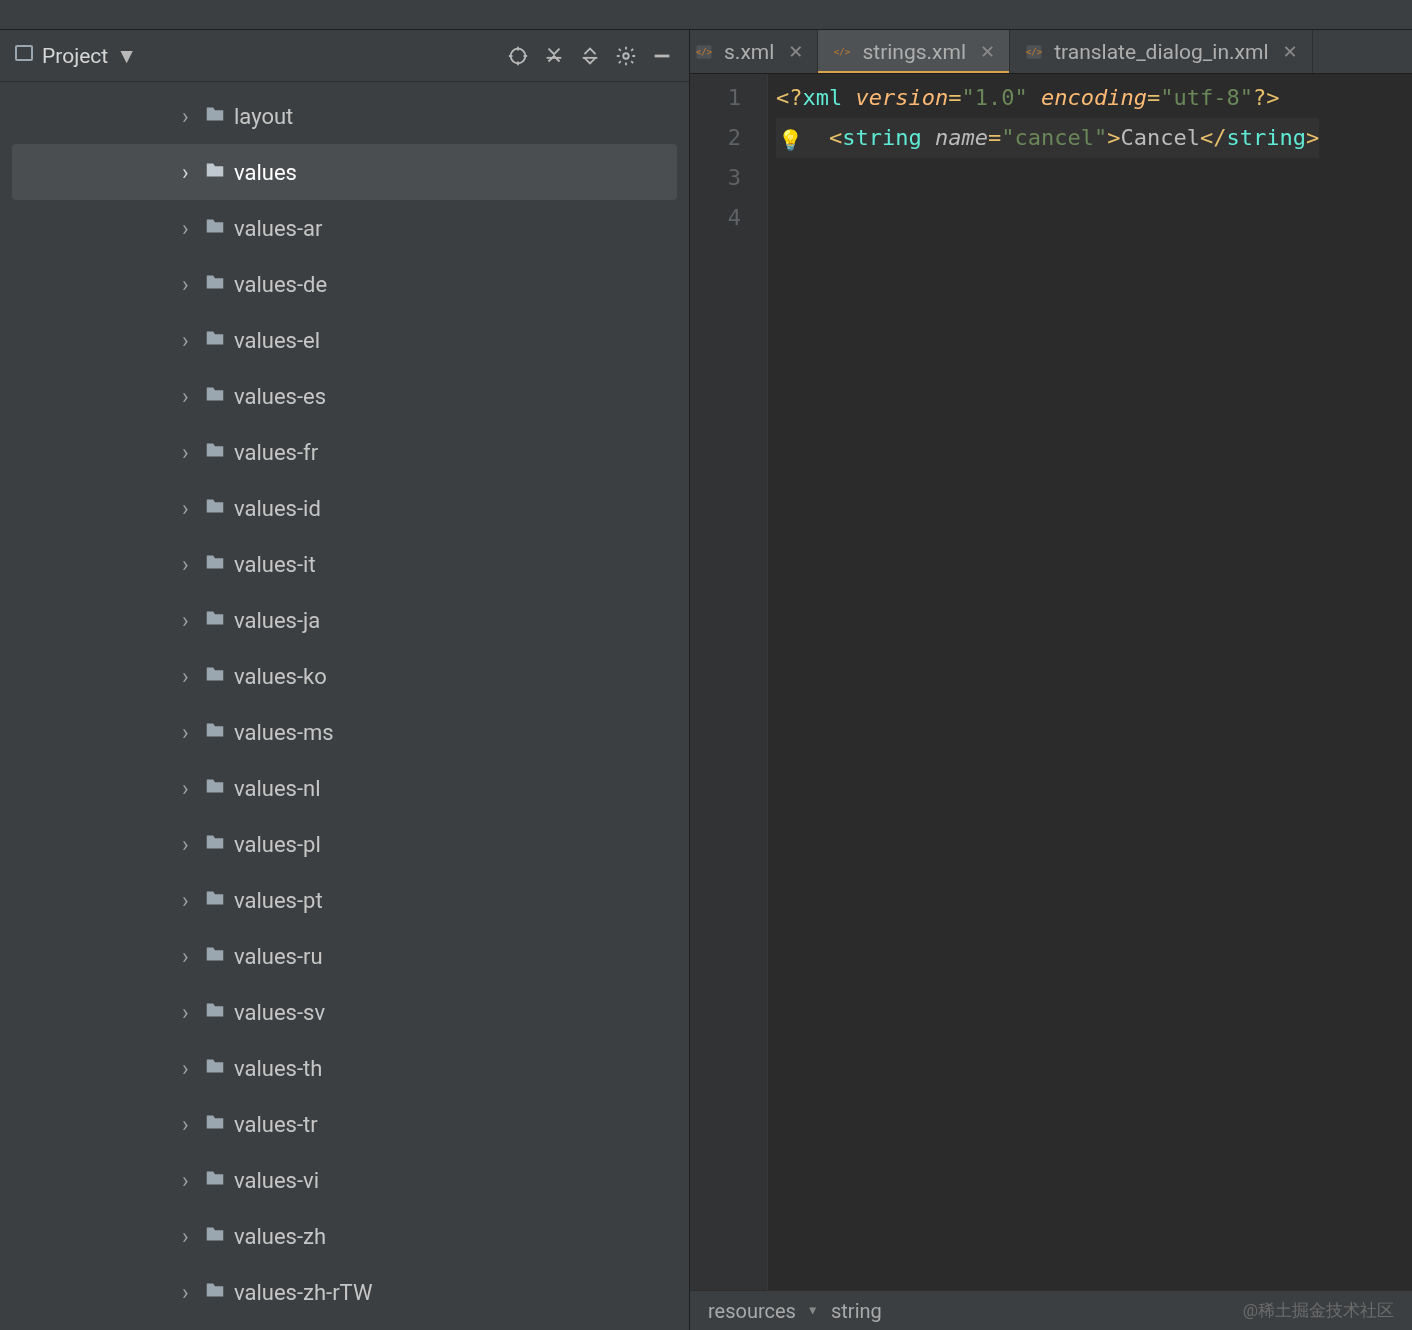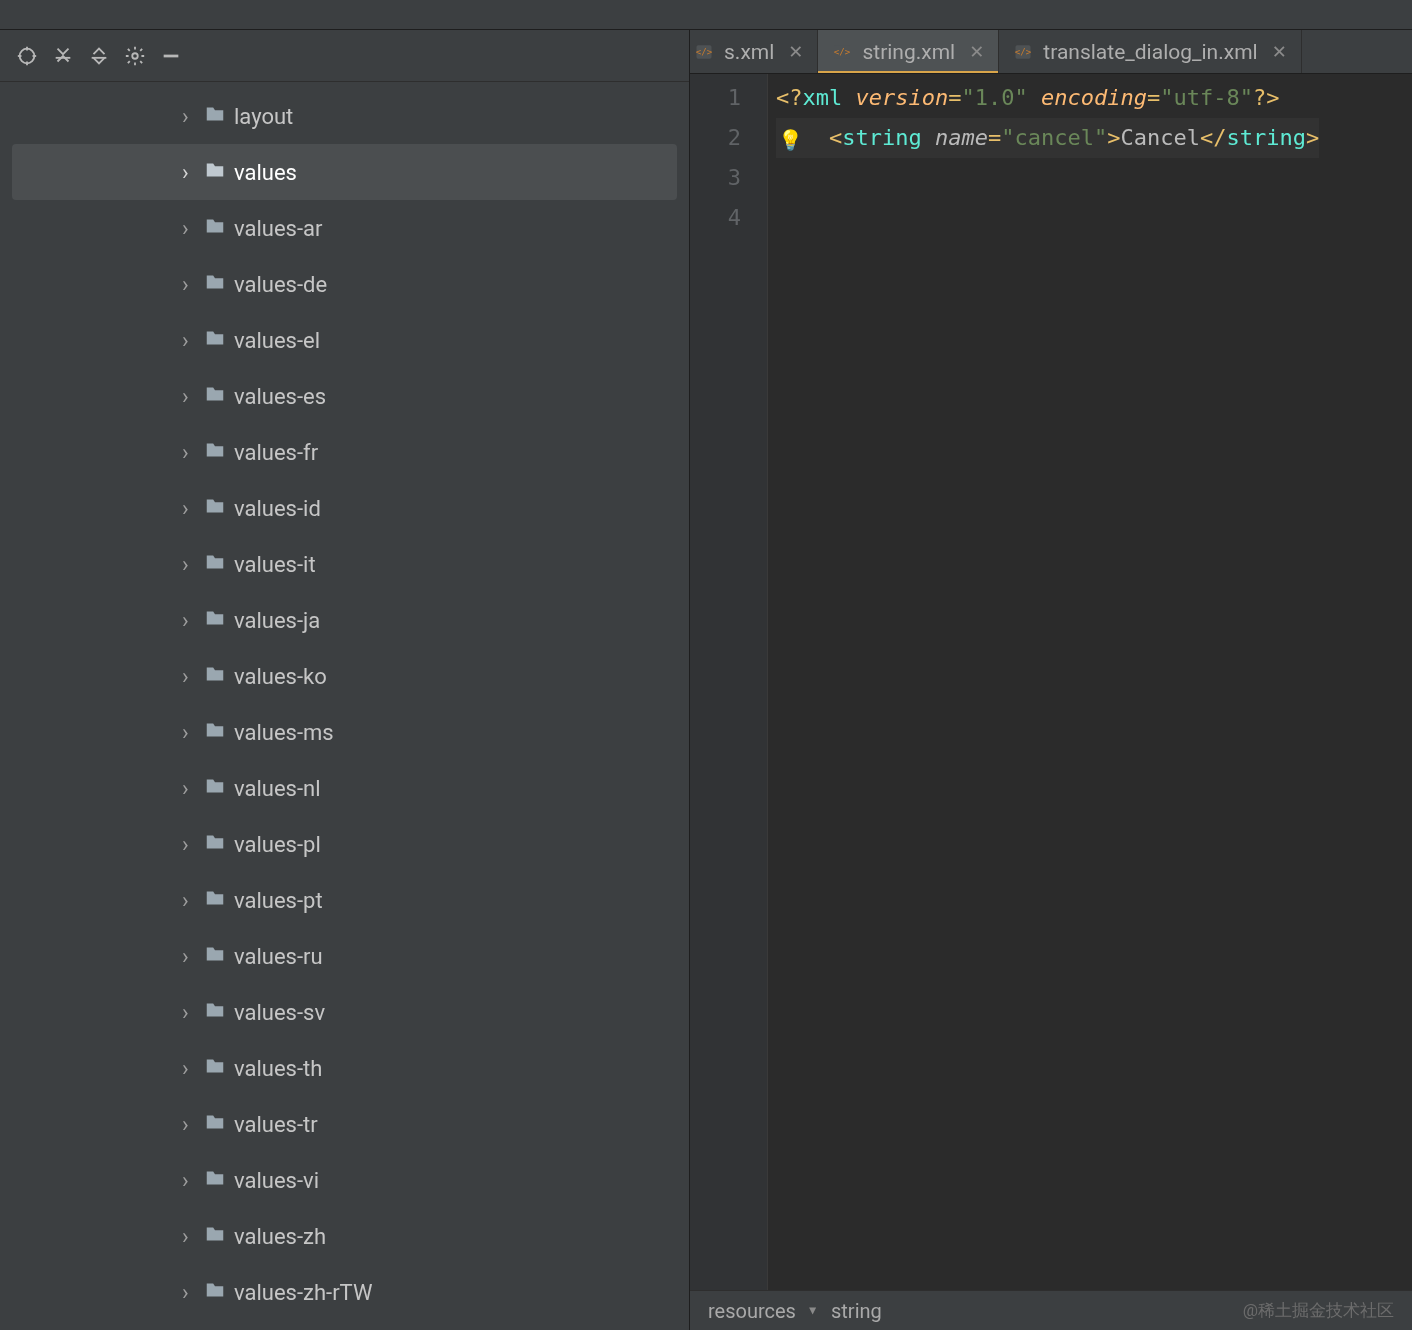--- a/index.html
+++ b/index.html
@@ -208,20 +208,29 @@
 </style>
 </head>
 <body>
 
 <div class="top-bar"></div>
 
 <div class="main-split">
 
   <aside class="project-panel">
     <div class="project-header">
+      <span class="title-group">
+        <span>
+          <svg width="20" height="20" viewBox="0 0 20 20">
+              <rect x="2" y="3" width="16" height="14" rx="1" fill="none" stroke="#9aa7b0" stroke-width="2"></rect>
+            </svg>
+        </span>
+        <span>Project</span>
+        <span style="color:#b8b8b8;">▼</span>
+      </span>
       <span class="icon-btn">
         <svg width="22" height="22" viewBox="0 0 24 24">
             <circle cx="12" cy="12" r="8" stroke-width="2"></circle>
             <line x1="12" y1="2" x2="12" y2="6" stroke-width="2"></line>
             <line x1="12" y1="18" x2="12" y2="22" stroke-width="2"></line>
             <line x1="2" y1="12" x2="6" y2="12" stroke-width="2"></line>
             <line x1="18" y1="12" x2="22" y2="12" stroke-width="2"></line>
           </svg>
       </span>
       <span class="icon-btn">
@@ -417,21 +426,21 @@
             <text x="12" y="16" font-size="11" text-anchor="middle" fill="#c77b2e" font-family="monospace">&lt;/&gt;</text>
           </svg>
           <span>s.xml</span>
           <span class="close">✕</span>
         </div>
         <div class="tab active">
           <svg class="xml-icon" viewBox="0 0 24 24">
             <rect x="3" y="4" width="18" height="16" rx="2" fill="#4e5254"></rect>
             <text x="12" y="16" font-size="11" text-anchor="middle" fill="#c77b2e" font-family="monospace">&lt;/&gt;</text>
           </svg>
-          <span>string.xml</span>
+          <span>strings.xml</span>
           <span class="close">✕</span>
         </div>
         <div class="tab">
           <svg class="xml-icon" viewBox="0 0 24 24">
             <rect x="3" y="4" width="18" height="16" rx="2" fill="#4e5254"></rect>
             <text x="12" y="16" font-size="11" text-anchor="middle" fill="#c77b2e" font-family="monospace">&lt;/&gt;</text>
           </svg>
           <span>translate_dialog_in.xml</span>
           <span class="close">✕</span>
         </div>

